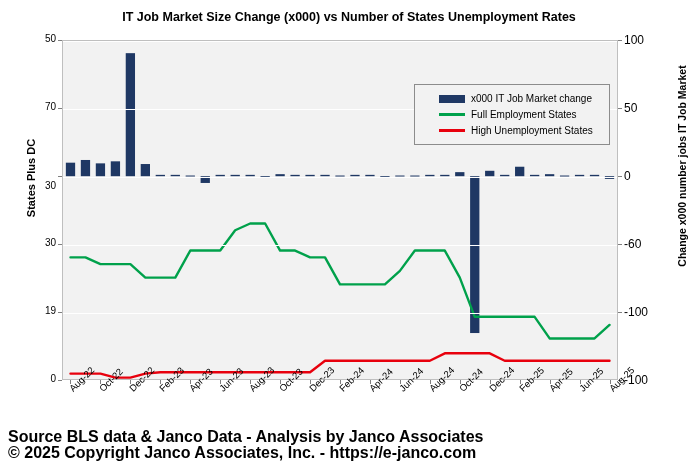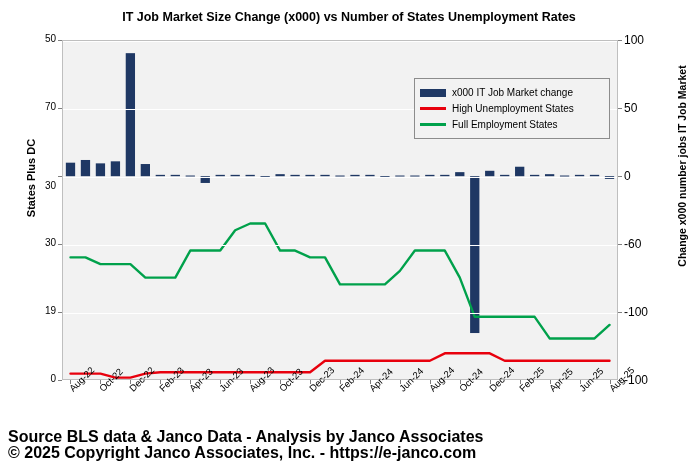--- a/index.html
+++ b/index.html
@@ -103,25 +103,25 @@
     white-space: nowrap;
   }
   .tickmark {
     position: absolute;
     background: #7f7f7f;
   }
   
   .legend {
     position: absolute;
     left: 414px;
-    top: 78px;
+    top: 84px;
     width: 196px;
     background: #f2f2f2;
     border: 1px solid #8c8c8c;
-    padding: 5px 5px;
+    padding: 5px 24px;
     box-sizing: border-box;
   }
   .legend-row {
     display: flex;
     align-items: center;
     height: 15px;
     margin: 1px 0;
   }
   .legend-swatch {
     width: 26px;
@@ -208,26 +208,26 @@
 
   <div class="y-left-title">States Plus  DC</div>
   <div class="y-right-title">Change  x000 number jobs IT Job Market</div>
 
   <div class="legend">
     <div class="legend-row">
       <span class="legend-swatch" id="sw0" style="background: rgb(31, 56, 100);"></span>
       <span class="legend-text">x000 IT Job Market change</span>
     </div>
     <div class="legend-row">
+      <span class="legend-swatch line" id="sw2" style="background: rgb(0, 161, 75);"></span>
+      <span class="legend-text">Full Employment States</span>
+    </div>
+    <div class="legend-row">
       <span class="legend-swatch line" id="sw1" style="background: rgb(232, 0, 13);"></span>
       <span class="legend-text">High Unemployment States</span>
-    </div>
-    <div class="legend-row">
-      <span class="legend-swatch line" id="sw2" style="background: rgb(0, 161, 75);"></span>
-      <span class="legend-text">Full Employment States</span>
     </div>
   </div>
 
   <div class="footer line1">Source BLS data &amp; Janco Data - Analysis by Janco  Associates</div>
   <div class="footer line2">© 2025 Copyright Janco  Associates, Inc. - https://e-janco.com</div>
 
 <div class="y-left-label" style="left: 26px; top: 373px;">0</div>
     <div class="tickmark" style="left: 58px; top: 380px; width: 4px; height: 1px;"></div>
     <div class="y-left-label" style="left: 26px; top: 305px;">19</div>
     <div class="tickmark" style="left: 58px; top: 312px; width: 4px; height: 1px;"></div>

